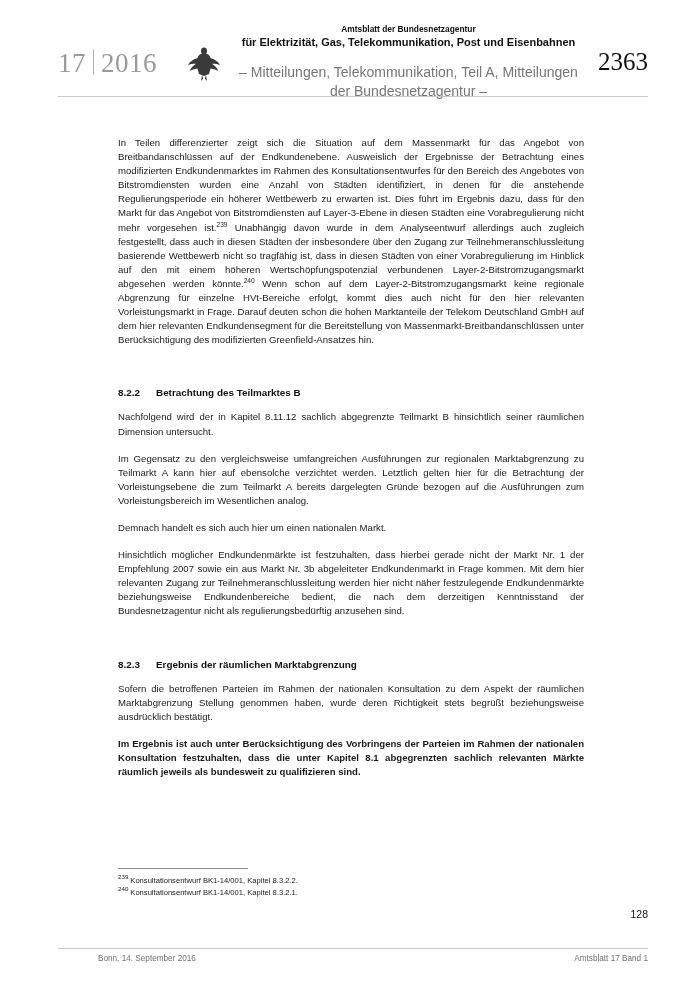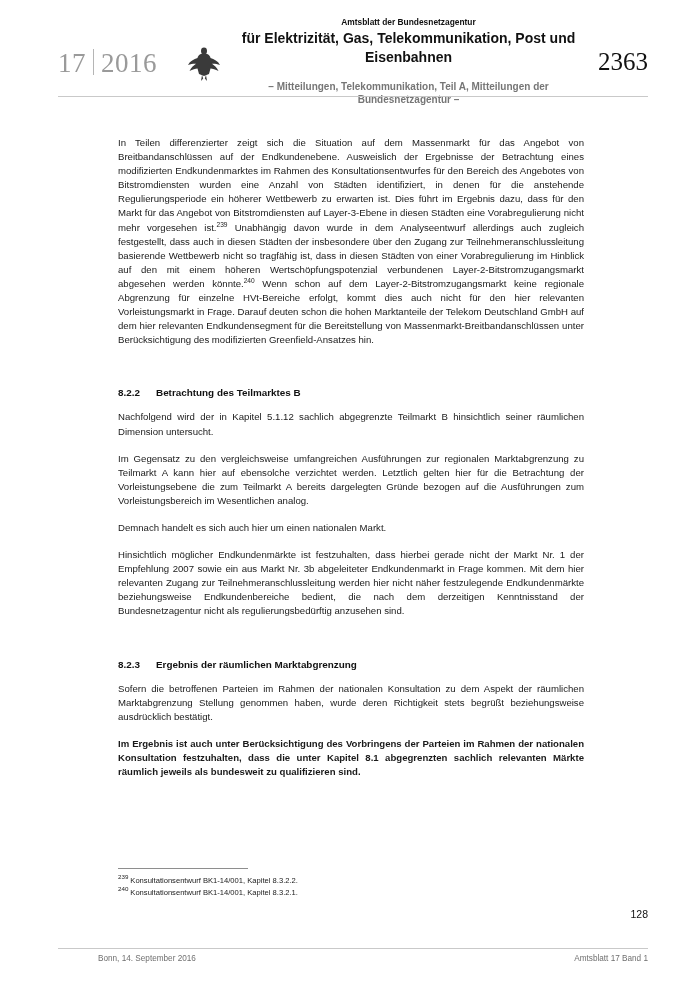--- a/index.html
+++ b/index.html
@@ -64,29 +64,28 @@
     text-align: center;
     flex: 1;
     line-height: 1.35;
   }
   .masthead .l1 {
     font-size: 8.4px;
     font-weight: bold;
     color: #111;
   }
   .masthead .l2 {
+    font-size: 11px;
+    font-weight: bold;
+    color: #111;
+  }
+  .masthead .l3 {
     font-size: 14px;
-    font-weight: bold;
-    color: #111;
-  }
-  .masthead .l3 {
-    font-size: 10px;
     color: #767676;
     margin-top: 13px;
-    font-weight: bold;
   }
   .page-number-top {
     font-size: 25px;
     font-weight: normal;
     color: #111;
     margin-left: 16px;
     font-family: "Liberation Serif", serif;
     white-space: nowrap;
   }
   .header-rule {
@@ -217,21 +216,21 @@
     <div class="page-number-top">2363</div>
   </div>
   <div class="header-rule"></div>
 
   <div class="content">
 
     <p class="body"><span>In Teilen differenzierter zeigt sich die Situation auf dem Massenmarkt für das Angebot von Breitbandanschlüssen auf der Endkundenebene. Ausweislich der Ergebnisse der Betrachtung eines modifizierten Endkundenmarktes im Rahmen des Konsultationsentwurfes für den Bereich des Angebotes von Bitstromdiensten wurden eine Anzahl von Städten identifiziert, in denen für die anstehende Regulierungsperiode ein höherer Wettbewerb zu erwarten ist. Dies führt im Ergebnis dazu, dass für den Markt für das Angebot von Bitstromdiensten auf Layer-3-Ebene in diesen Städten eine Vorabregulierung nicht mehr vorgesehen ist.</span><sup>239</sup><span> Unabhängig davon wurde in dem Analyseentwurf allerdings auch zugleich festgestellt, dass auch in diesen Städten der insbesondere über den Zugang zur Teilnehmeranschlussleitung basierende Wettbewerb nicht so tragfähig ist, dass in diesen Städten von einer Vorabregulierung im Hinblick auf den mit einem höheren Wertschöpfungspotenzial verbundenen Layer-2-Bitstromzugangsmarkt abgesehen werden könnte.</span><sup>240</sup><span> Wenn schon auf dem Layer-2-Bitstromzugangsmarkt keine regionale Abgrenzung für einzelne HVt-Bereiche erfolgt, kommt dies auch nicht für den hier relevanten Vorleistungsmarkt in Frage. Darauf deuten schon die hohen Marktanteile der Telekom Deutschland GmbH auf dem hier relevanten Endkundensegment für die Bereitstellung von Massenmarkt-Breitbandanschlüssen unter Berücksichtigung des modifizierten Greenfield-Ansatzes hin.</span></p>
 
     <h3 class="section"><span class="numpart">8.2.2</span><span>Betrachtung des Teilmarktes B</span></h3>
 
-    <p class="body">Nachfolgend wird der in Kapitel 5.1.12 sachlich abgegrenzte Teilmarkt B hinsichtlich seiner räumlichen Dimension untersucht.</p>
+    <p class="body">Nachfolgend wird der in Kapitel 8.11.12 sachlich abgegrenzte Teilmarkt B hinsichtlich seiner räumlichen Dimension untersucht.</p>
     <p class="body">Im Gegensatz zu den vergleichsweise umfangreichen Ausführungen zur regionalen Marktabgrenzung zu Teilmarkt A kann hier auf ebensolche verzichtet werden. Letztlich gelten hier für die Betrachtung der Vorleistungsebene die zum Teilmarkt A bereits dargelegten Gründe bezogen auf die Ausführungen zum Vorleistungsbereich im Wesentlichen analog.</p>
     <p class="body">Demnach handelt es sich auch hier um einen nationalen Markt.</p>
     <p class="body">Hinsichtlich möglicher Endkundenmärkte ist festzuhalten, dass hierbei gerade nicht der Markt Nr. 1 der Empfehlung 2007 sowie ein aus Markt Nr. 3b abgeleiteter Endkundenmarkt in Frage kommen. Mit dem hier relevanten Zugang zur Teilnehmeranschlussleitung werden hier nicht näher festzulegende Endkundenmärkte beziehungsweise Endkundenbereiche bedient, die nach dem derzeitigen Kenntnisstand der Bundesnetzagentur nicht als regulierungsbedürftig anzusehen sind.</p>
 
     <h3 class="section"><span class="numpart">8.2.3</span><span>Ergebnis der räumlichen Marktabgrenzung</span></h3>
 
     <p class="body">Sofern die betroffenen Parteien im Rahmen der nationalen Konsultation zu dem Aspekt der räumlichen Marktabgrenzung Stellung genommen haben, wurde deren Richtigkeit stets begrüßt beziehungsweise ausdrücklich bestätigt.</p>
     <p class="body bold">Im Ergebnis ist auch unter Berücksichtigung des Vorbringens der Parteien im Rahmen der nationalen Konsultation festzuhalten, dass die unter Kapitel 8.1 abgegrenzten sachlich relevanten Märkte räumlich jeweils als bundesweit zu qualifizieren sind.</p>
   </div>
 

